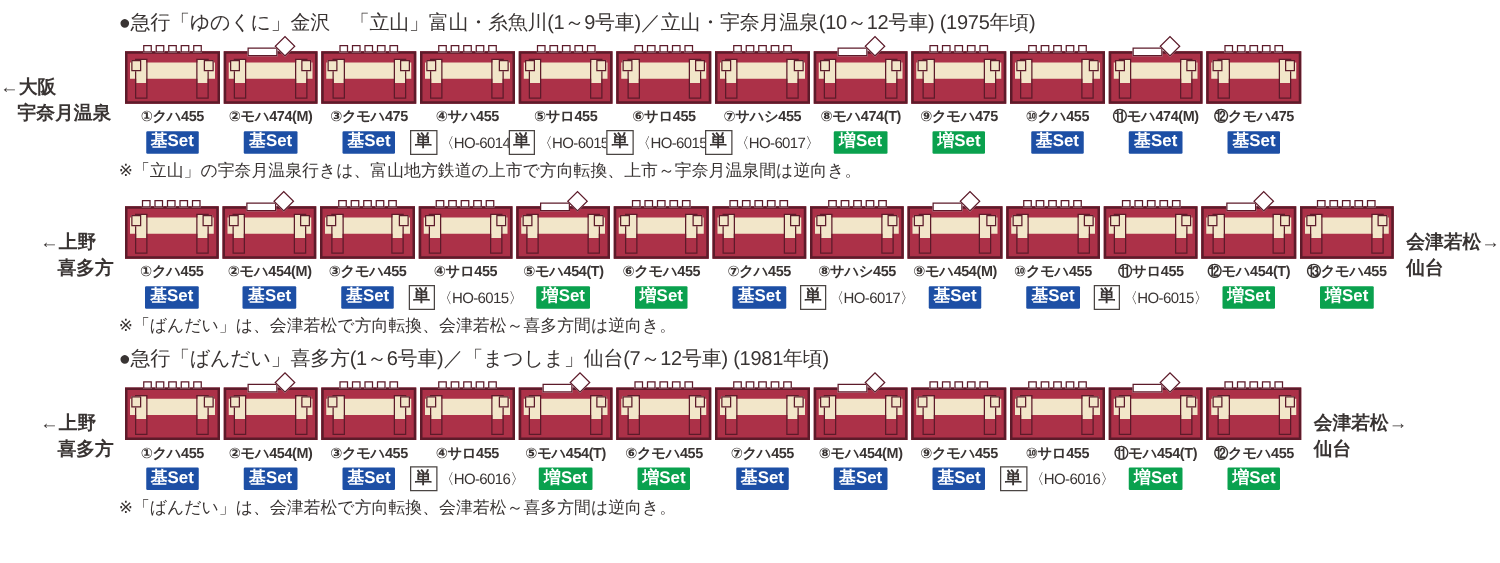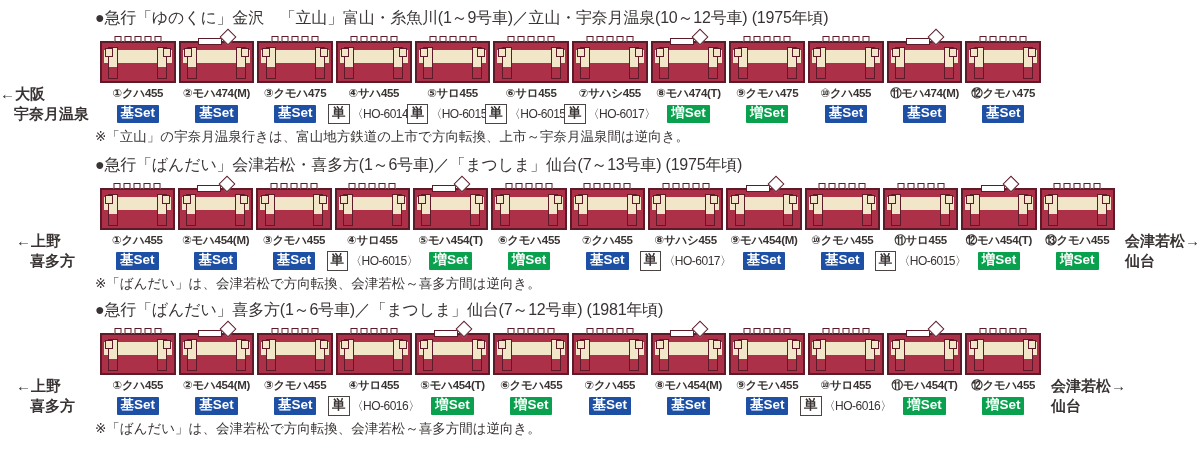--- a/index.html
+++ b/index.html
@@ -7,23 +7,23 @@
     width:1200px;height:450px;overflow:hidden;background:#fff;
     font-family:"Liberation Sans","DejaVu Sans",sans-serif;
     color:#393433;
     --red:#ac3148;--dark:#5d1b2a;--cream:#f2e6c9;--blue:#1d4fa5;--green:#0aa14e;
   }
   .formation{position:relative;}
   .f0{padding-top:8px;}
   .f1{margin-top:9px;}
   .f2{margin-top:7px;}
   .f-title{margin-left:95px;font-size:16px;font-weight:normal;letter-spacing:-0.2px;white-space:nowrap;}
-  .f-body{display:flex;align-items:flex-end;margin-top:2px;}
+  .f-body{display:flex;align-items:center;margin-top:2px;}
   .left-label{width:100px;box-sizing:border-box;font-size:15px;font-weight:bold;line-height:1.35;padding-top:6px;white-space:nowrap;}
-  .f1 .left-label,.f2 .left-label{padding-left:16px;}
+  .f1 .left-label,.f2 .left-label{padding-left:32px;}
   .left-label .l2{padding-left:14px;}
   .train{display:flex;gap:3px;}
   .car-cell{flex:1;display:flex;flex-direction:column;align-items:center;min-width:0;}
   .car{position:relative;width:100%;height:42px;box-sizing:border-box;border:2px solid var(--dark);background:var(--red);margin-top:10px;}
   .band{position:absolute;left:2px;right:2px;top:7px;height:13px;background:var(--cream);}
   .door{position:absolute;top:4px;bottom:2px;width:8px;border:1.5px solid var(--dark);background:linear-gradient(to bottom,var(--cream) 0 62%,var(--red) 62%);}
   .d1{left:9%;}.d2{right:9%;}
   .win{position:absolute;top:5px;width:6px;height:7px;background:var(--cream);border:1px solid var(--dark);}
   .w1{left:3px;}.w2{right:3px;}
   .vents{position:absolute;top:-7px;left:50%;transform:translateX(-50%);display:flex;gap:3px;}
@@ -286,21 +286,20 @@
             <div class="car-label">⑫クモハ475</div>
             <div class="badge-row">
               <span class="badge base">基Set</span>
             </div>
           </div>
         </div>
       </div>
       <div class="f-note">※「立山」の宇奈月温泉行きは、富山地方鉄道の上市で方向転換、上市～宇奈月温泉間は逆向き。</div>
     </section>
     <section class="formation f1">
-      <div class="f-title">●急行「ばんだい」会津若松・喜多方(1～6号車)／「まつしま」仙台(7～13号車) (1975年頃)</div>
       <div class="f-body">
         <div class="left-label">
           <div class="l1">←上野</div>
           <div class="l2">喜多方</div>
         </div>
         <div class="train" style="width: 1019px;">
           <div class="car-cell">
             <div class="car">
               <div class="vents">
                 <span class="vent"></span>

